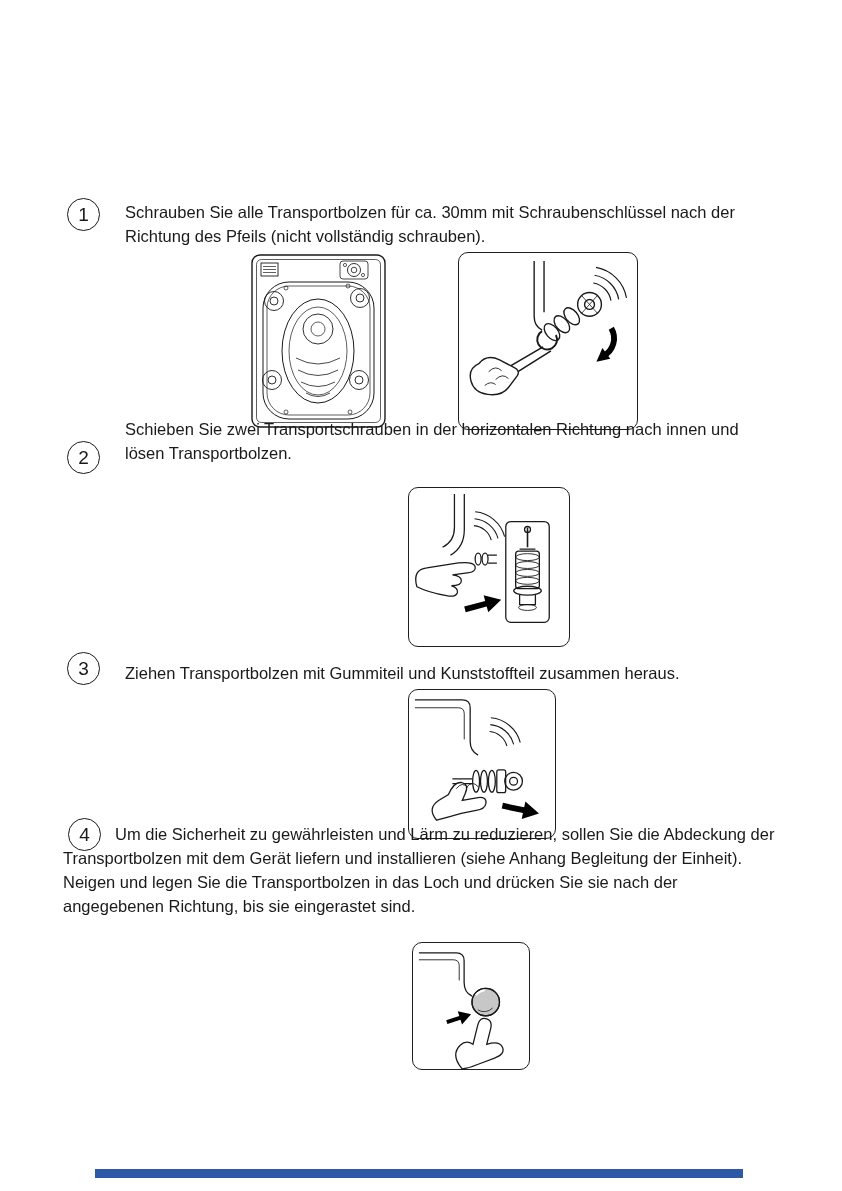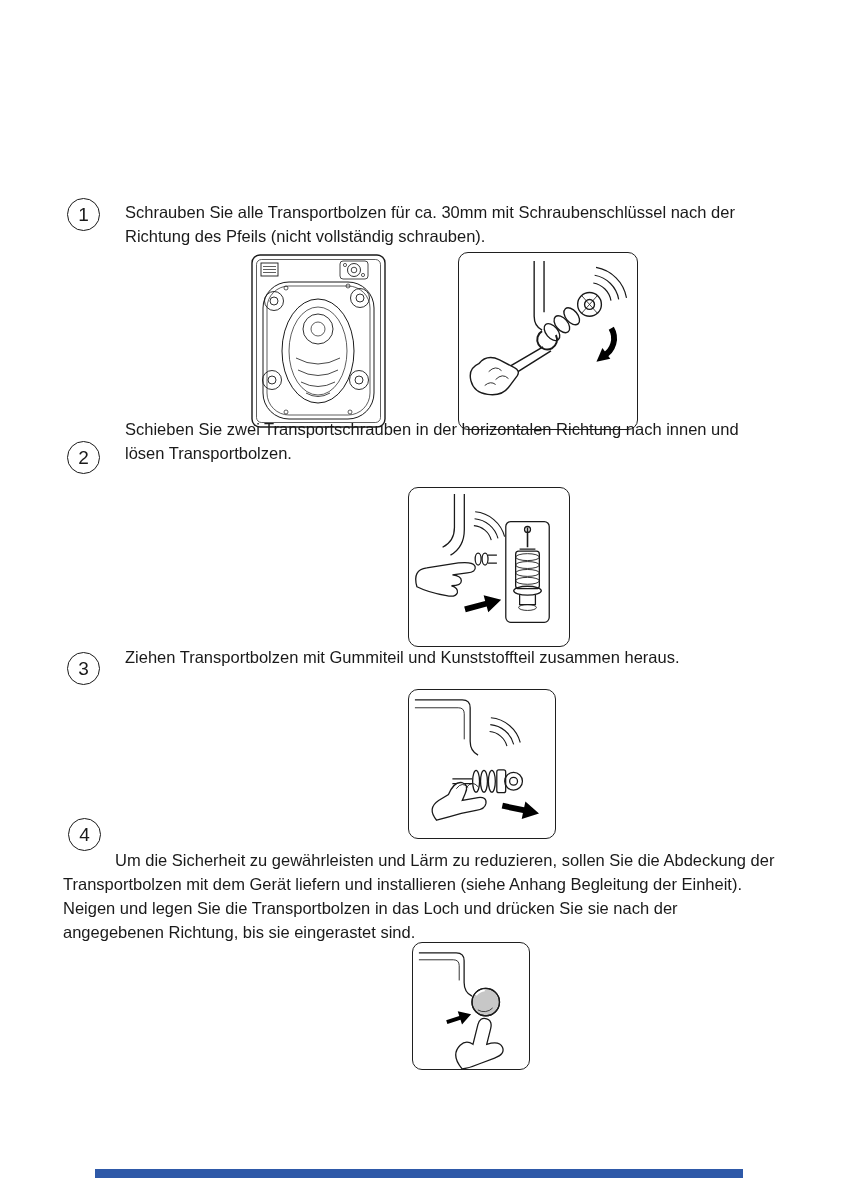--- a/index.html
+++ b/index.html
@@ -133,21 +133,21 @@
           <ellipse cx="120" cy="121" rx="9" ry="3" stroke-width="0.9"></ellipse>
         </g>
       </g>
       <g transform="rotate(-15 75 118)">
         <polygon points="56,115 78,115 78,109 94,118 78,127 78,121 56,121" fill="#000"></polygon>
       </g>
     </svg>
   </div>
 
   <div class="step-circle" style="left:67px;top:652px">3</div>
-  <div class="step-text" style="left:125px;top:645px;width:660px">Ziehen Transportbolzen mit Gummiteil und Kunststoffteil zusammen heraus.</div>
+  <div class="step-text" style="left:125px;top:661px;width:660px">Ziehen Transportbolzen mit Gummiteil und Kunststoffteil zusammen heraus.</div>
 
   <div class="fig" style="left:408px;top:689px;width:148px;height:150px">
     <svg viewBox="0 0 148 150">
       <g fill="none" stroke="#1a1a1a" stroke-width="1.3">
         <path d="M6,10 H54 Q62,10 62,18 V52 q0,10 8,14"></path>
         <path d="M6,18 H50 Q56,18 56,24 V50" stroke-width="0.9"></path>
         <g stroke-width="1.1">
           <path d="M81.7,42.1 A20,20 0 0 1 99.3,56.8"></path>
           <path d="M82.4,35.1 A27,27 0 0 1 106.1,55"></path>
           <path d="M83,28.1 A34,34 0 0 1 112.8,53.2"></path>
@@ -166,21 +166,21 @@
           <path d="M48,100 q6,-8 12,-1 M58,99 q6,-8 12,-1" stroke-width="0.9"></path>
         </g>
       </g>
       <g transform="rotate(12 112 122)">
         <polygon points="94,118 116,118 116,112 132,121 116,130 116,124 94,124" fill="#000"></polygon>
       </g>
     </svg>
   </div>
 
   <div class="step-circle" style="left:68px;top:818px">4</div>
-  <div class="para" style="left:63px;top:848px;width:718px;text-indent:52px">Um die Sicherheit zu gewährleisten und Lärm zu reduzieren, sollen Sie die Abdeckung der Transportbolzen mit dem Gerät liefern und installieren (siehe Anhang Begleitung der Einheit). Neigen und legen Sie die Transportbolzen in das Loch und drücken Sie sie nach der angegebenen Richtung, bis sie eingerastet sind.</div>
+  <div class="para" style="left:63px;top:822px;width:718px;text-indent:52px">Um die Sicherheit zu gewährleisten und Lärm zu reduzieren, sollen Sie die Abdeckung der Transportbolzen mit dem Gerät liefern und installieren (siehe Anhang Begleitung der Einheit). Neigen und legen Sie die Transportbolzen in das Loch und drücken Sie sie nach der angegebenen Richtung, bis sie eingerastet sind.</div>
 
   <div class="fig" style="left:412px;top:942px;width:118px;height:128px">
     <svg viewBox="0 0 118 128">
       <g fill="none" stroke="#1a1a1a" stroke-width="1.3">
         <path d="M6,10 H44 Q52,10 52,18 V40 q0,10 8,14"></path>
         <path d="M6,17 H41 Q47,17 47,23 V38" stroke-width="0.9"></path>
         <g>
           <circle cx="74" cy="60" r="14" fill="#c7c7c7"></circle>
           <circle cx="74" cy="60" r="14"></circle>
           <path d="M64,53 a13,13 0 0 1 9,-5" stroke="#fff" stroke-width="2.2"></path>

